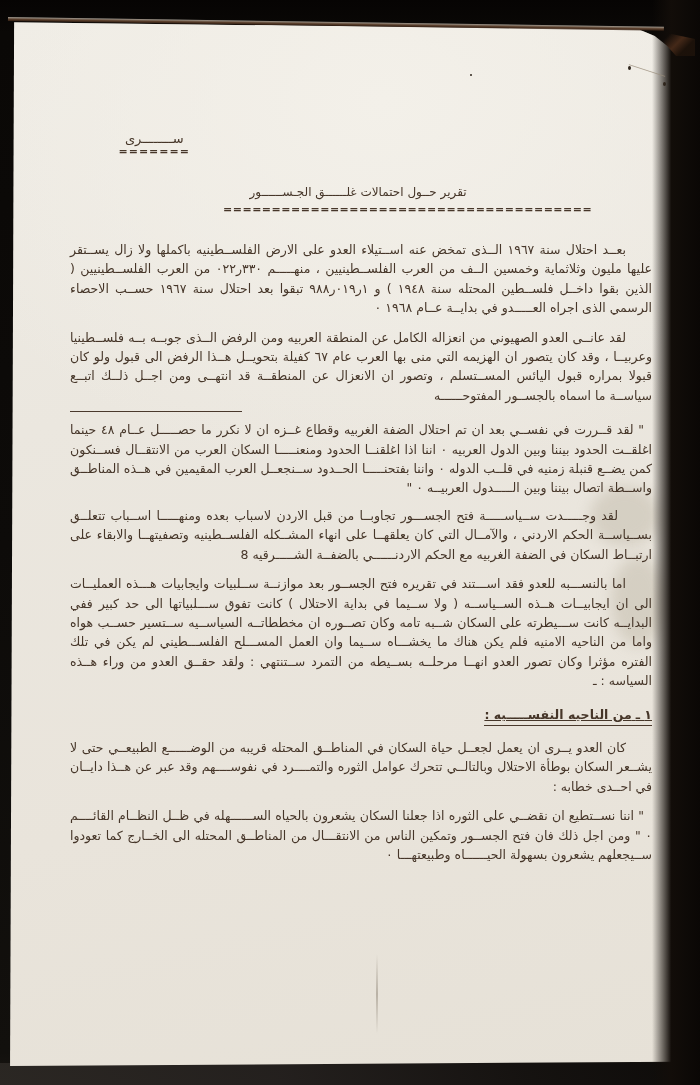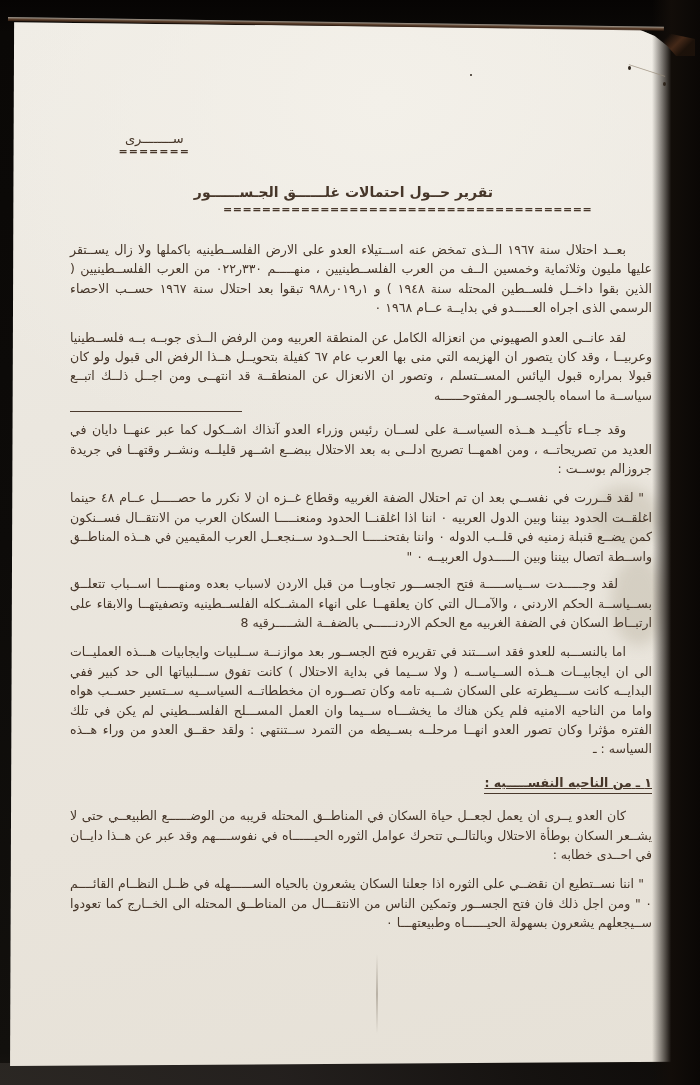--- a/index.html
+++ b/index.html
@@ -58,21 +58,21 @@
     position:absolute;inset:0;direction:rtl;color:#463629;z-index:2;
   }
   .classification{
     position:absolute;top:116px;right:498px;text-align:center;line-height:13px;
   }
   .classification .word{font-size:13px;font-weight:normal;letter-spacing:0;}
   .classification .eq{font-size:11px;font-weight:bold;letter-spacing:1px;direction:ltr;}
   .title-block{
     position:absolute;top:168px;right:195px;width:270px;text-align:center;line-height:17px;
   }
-  .title-block .t{font-size:14px;font-weight:bold;white-space:nowrap;}
+  .title-block .t{font-size:12px;font-weight:normal;white-space:nowrap;}
   .title-block .eq{font-size:11px;font-weight:bold;direction:ltr;white-space:nowrap;letter-spacing:.5px;}
   .body-text{
     position:absolute;top:224px;right:36px;left:62px;
     font-size:12.5px;line-height:19.4px;text-align:justify;
   }
   .body-text p{margin:0 0 10px 0;}
   p.indent{text-indent:26px;}
   p.indent-lg{text-indent:34px;}
   p.quote{text-indent:8px;margin-bottom:8px;}
   .open-bridges-underline{
@@ -106,28 +106,27 @@
 
     <div class="title-block">
       <div class="t">تقرير حــول احتمالات غلــــــق الجـســــــور</div>
       <div class="eq">======================================</div>
     </div>
 
     <div class="body-text">
       <p class="indent">بعــد احتلال سنة ١٩٦٧ الــذى تمخض عنه اســتيلاء العدو على الارض الفلســطينيه باكملها ولا زال يســتقر عليها مليون وثلاثماية وخمسين الــف من العرب الفلســطينيين ، منهـــــم ٣٣٠ر٠٢٢ من العرب الفلســطينيين ( الذين بقوا داخــل فلســطين المحتله سنة ١٩٤٨ ) و ١ر٠١٩ر٩٨٨ تبقوا بعد احتلال سنة ١٩٦٧ حســب الاحصاء الرسمي الذى اجراه العـــــدو في بدايــة عــام ١٩٦٨ ٠</p>
       <p class="indent">لقد عانــى العدو الصهيوني من انعزاله الكامل عن المنطقة العربيه ومن الرفض الــذى جوبــه بــه فلســطينيا وعربيــا ، وقد كان يتصور ان الهزيمه التي منى بها العرب عام ٦٧ كفيلة بتحويــل هــذا الرفض الى قبول ولو كان قبولا بمراره قبول اليائس المســتسلم ، وتصور ان الانعزال عن المنطقــة قد انتهــى ومن اجــل ذلــك اتبــع سياســة ما اسماه بالجســور المفتوحــــــه</p>
       <div class="open-bridges-underline"></div>
-      <p class="indent">وقد جــاء تأكيــد هــذه السياســة على لســان رئيس وزراء العدو آنذاك اشــكول كما عبر عنهــا دايان في العديد من تصريحاتــه ، ومن اهمهــا تصريح ادلــى به بعد الاحتلال ببضــع اشــهر قليلــه ونشــر وقتهــا في جريدة جروزالم بوســت :</p>
       <p class="quote">" لقد قــررت في نفســي بعد ان تم احتلال الضفة الغربيه وقطاع غــزه ان لا نكرر ما حصـــــل عــام ٤٨ حينما اغلقــت الحدود بيننا وبين الدول العربيه ٠ اننا اذا اغلقنــا الحدود ومنعنـــــا السكان العرب من الانتقــال فســنكون كمن يضــع قنبلة زمنيه في قلــب الدوله ٠ واننا بفتحنـــــا الحــدود ســنجعــل العرب المقيمين في هــذه المناطــق واســطة اتصال بيننا وبين الـــــدول العربيــه ٠ "</p>
       <p class="indent-lg">لقد وجـــــدت ســياســـــة فتح الجســـور تجاوبــا من قبل الاردن لاسباب بعده ومنهـــــا اســباب تتعلــق بســياســة الحكم الاردني ، والآمــال التي كان يعلقهــا على انهاء المشــكله الفلســطينيه وتصفيتهــا والابقاء على ارتبــاط السكان في الضفة الغربيه مع الحكم الاردنــــــي بالضفــة الشـــــرقيه 8</p>
       <p class="indent">اما بالنســـبه للعدو فقد اســـتند في تقريره فتح الجســور بعد موازنــة ســلبيات وايجابيات هـــذه العمليــات الى ان ايجابيــات هــذه الســياســه ( ولا ســيما في بداية الاحتلال ) كانت تفوق ســـلبياتها الى حد كبير ففي البدايــه كانت ســـيطرته على السكان شــبه تامه وكان تصــوره ان مخططاتــه السياســيه ســتسير حســب هواه واما من الناحيه الامنيه فلم يكن هناك ما يخشـــاه ســيما وان العمل المســـلح الفلســـطيني لم يكن في تلك الفتره مؤثرا وكان تصور العدو انهــا مرحلــه بســيطه من التمرد ســتنتهي : ولقد حقــق العدو من وراء هــذه السياسه : ـ</p>
       <div class="section-heading">
         <span><b>١ ـ</b> <b>من الناحيه النفســـــيه :</b></span>
       </div>
-      <p class="indent">كان العدو يــرى ان يعمل لجعــل حياة السكان في المناطــق المحتله قريبه من الوضــــــع الطبيعــي حتى لا يشــعر السكان بوطأة الاحتلال وبالتالــي تتحرك عوامل الثوره الحيــــــاه في نفوســــهم وقد عبر عن هــذا دايــان في احــدى خطابه :</p>
+      <p class="indent">كان العدو يــرى ان يعمل لجعــل حياة السكان في المناطــق المحتله قريبه من الوضــــــع الطبيعــي حتى لا يشــعر السكان بوطأة الاحتلال وبالتالــي تتحرك عوامل الثوره والتمــــرد في نفوســــهم وقد عبر عن هــذا دايــان في احــدى خطابه :</p>
       <p class="quote">" اننا نســتطيع ان نقضــي على الثوره اذا جعلنا السكان يشعرون بالحياه الســــــهله في ظــل النظــام القائــــم ٠ " ومن اجل ذلك فان فتح الجســور وتمكين الناس من الانتقـــال من المناطــق المحتله الى الخــارج كما تعودوا ســيجعلهم يشعرون بسهولة الحيــــــاه وطبيعتهـــا ٠</p>
     </div>
   </div>
 </div>
 
 <div class="paper-top-edge"></div>
 <div class="corner-fold"></div>
 <div class="backdrop-right"></div>
 <div class="speck" style="left:628px;top:66px;width:3px;height:4px;"></div>
 <div class="speck" style="left:663px;top:82px;width:3px;height:4px;"></div>

